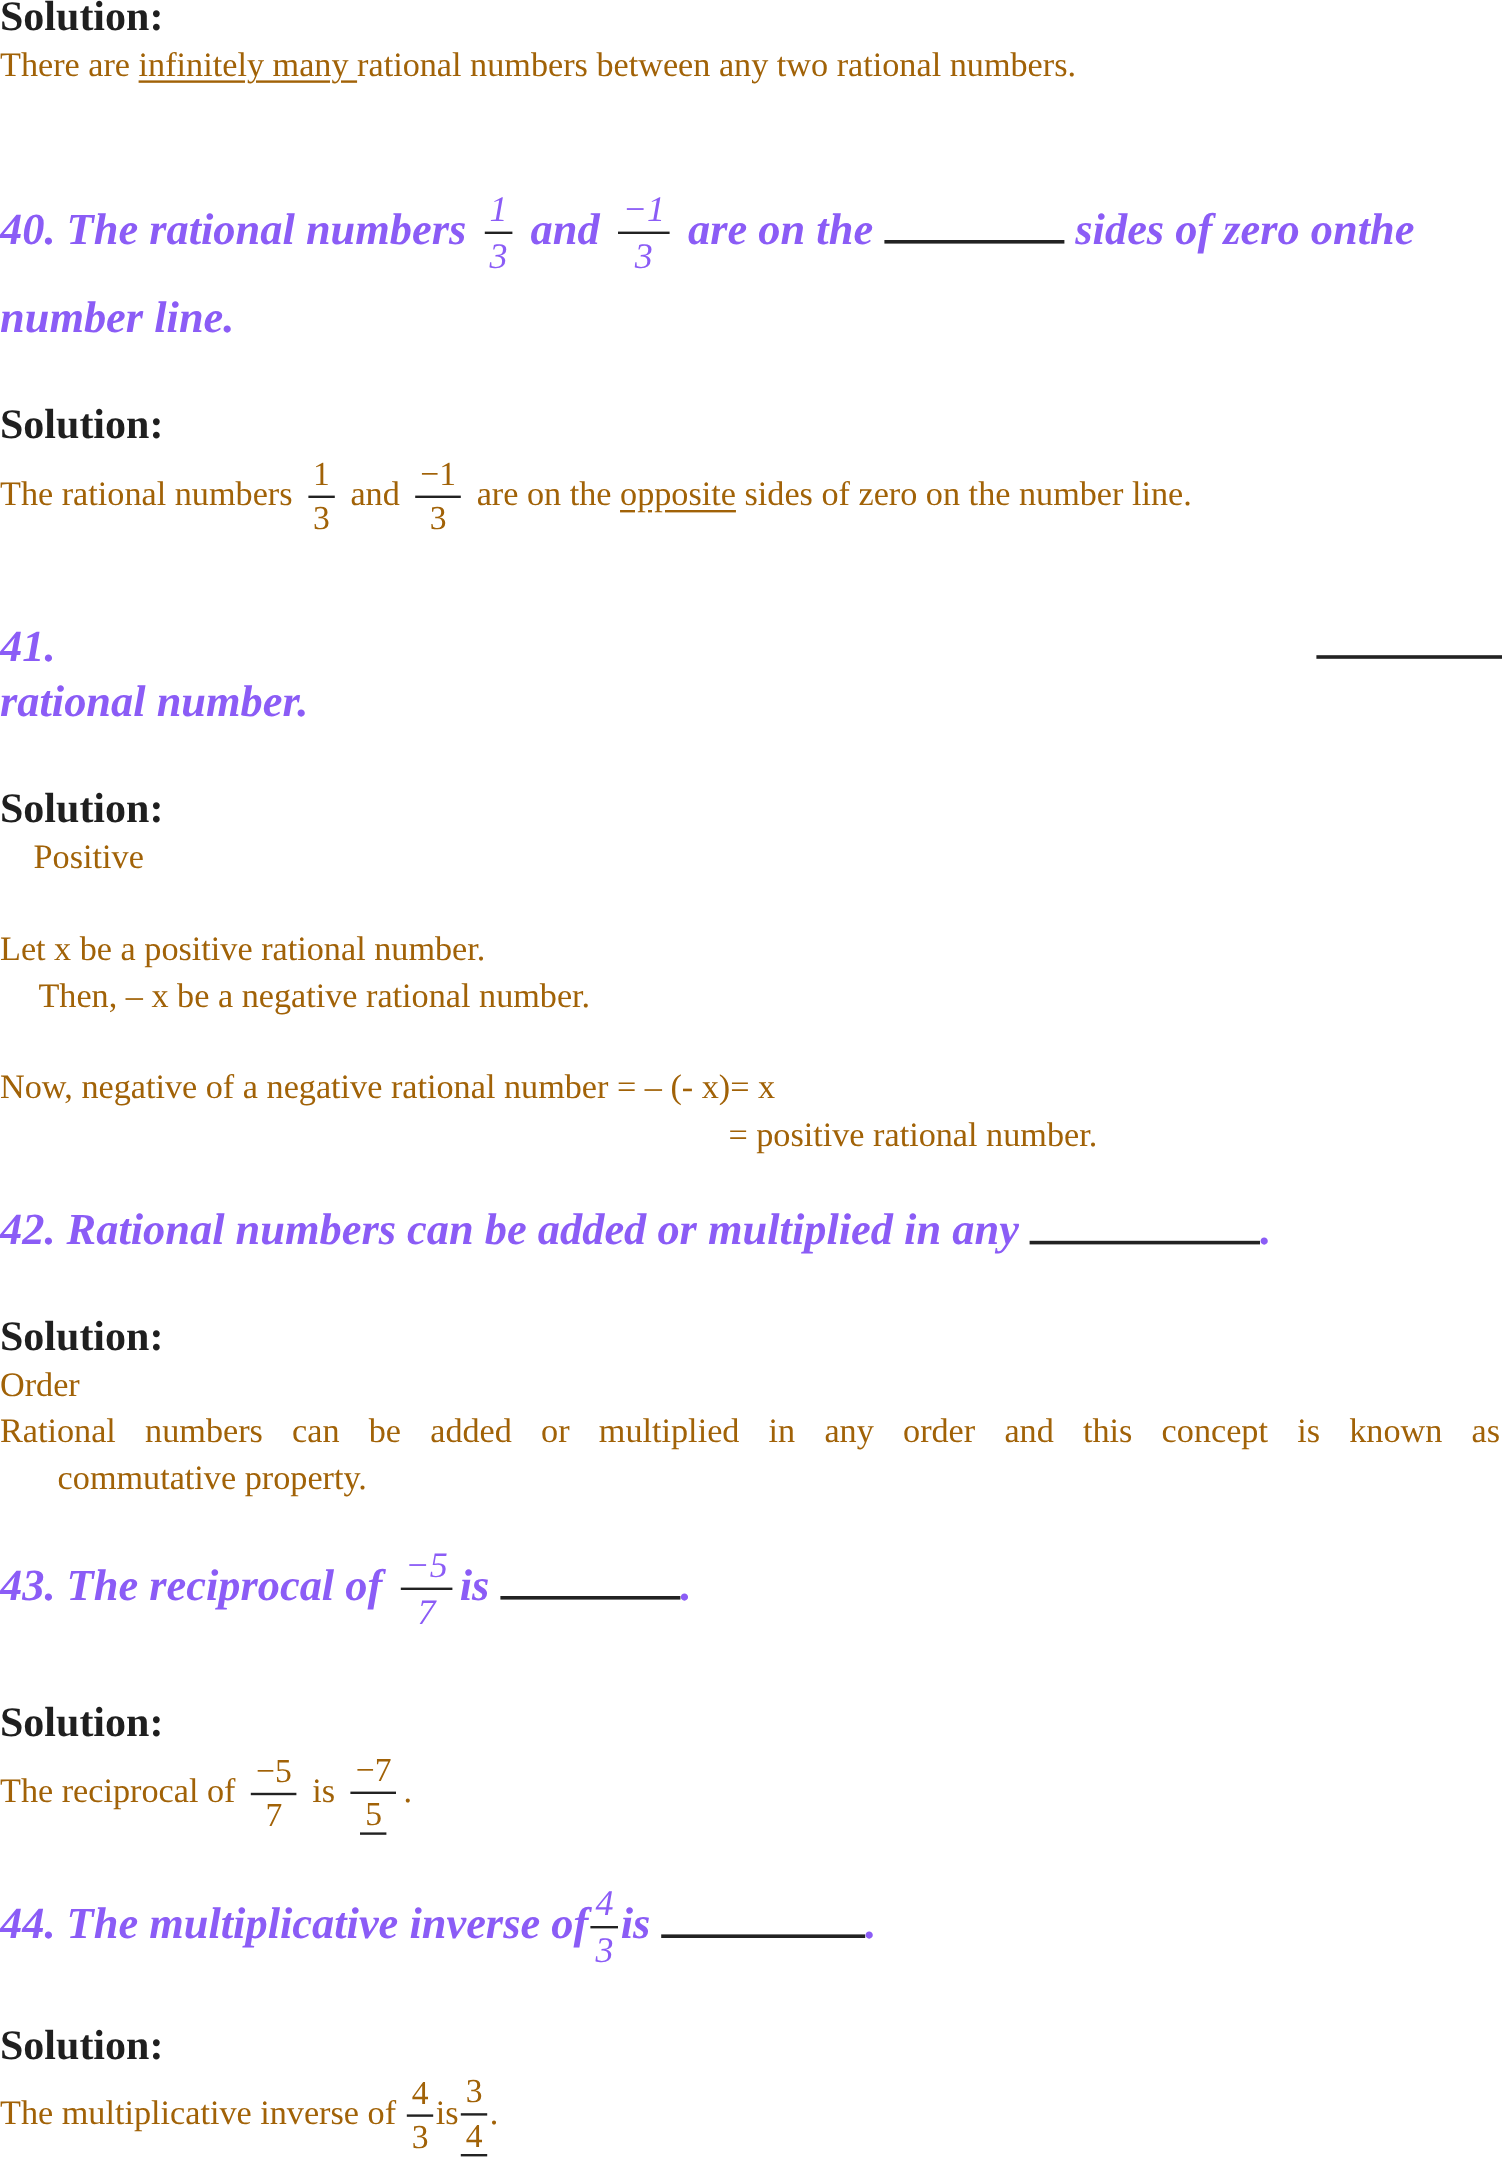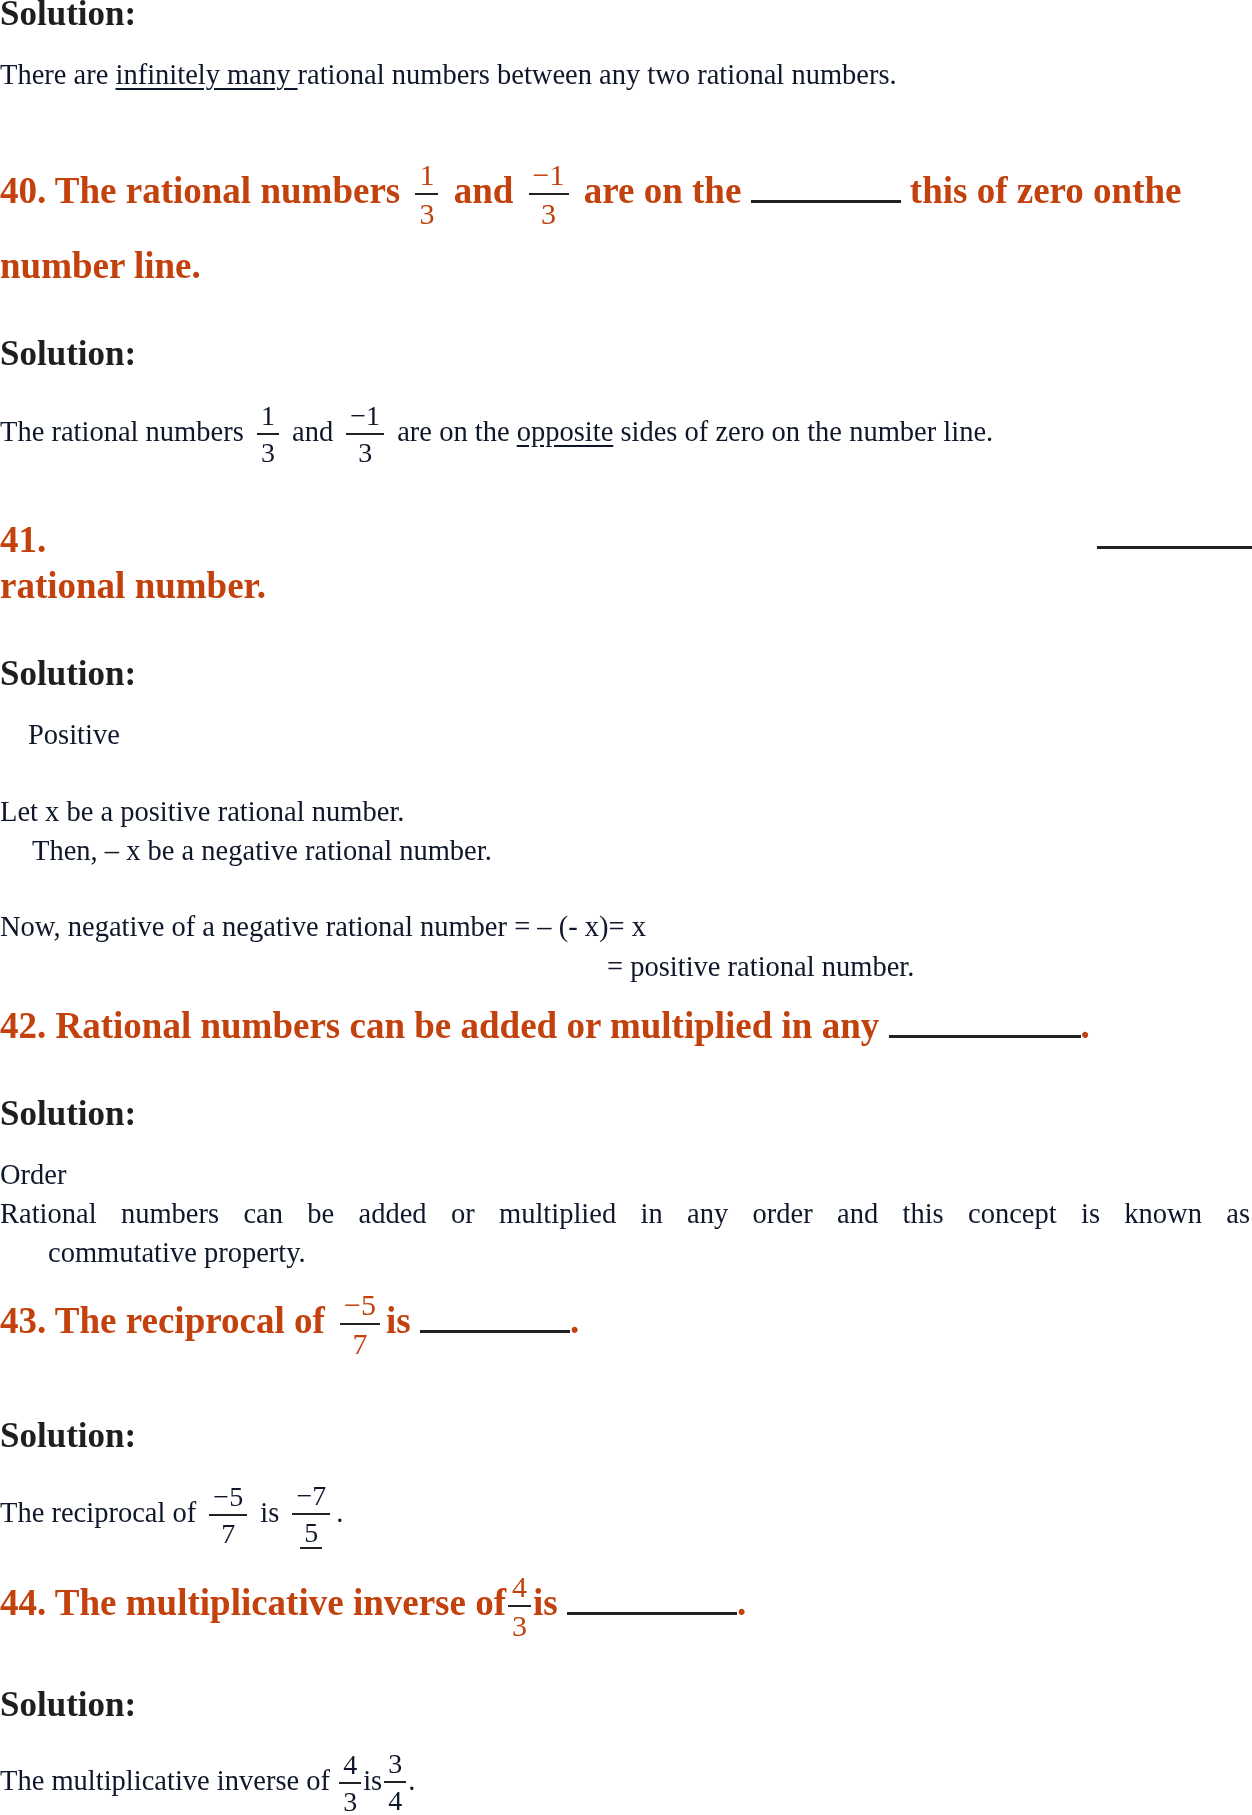--- a/index.html
+++ b/index.html
@@ -1,21 +1,21 @@
 <!DOCTYPE html>
 <html><head>
 <meta charset="utf-8">
 <style>
   html, body { margin:0; padding:0; background:#ffffff; }
   body { width:1252px; height:1815px; position:relative; overflow:hidden;
          font-family:"Liberation Serif", "DejaVu Serif", serif; color:#1a1a1a; }
   .ln { position:absolute; left:0; white-space:nowrap; }
-  .h { font-weight:bold; font-size:37px; line-height:44px; color:#c2410c; }
+  .h { font-weight:bold; font-size:37px; line-height:44px; color:#8b5cf6;font-style:italic; }
   .sol { font-weight:bold; font-size:35px; line-height:40px; color:#1f1f1f; }
-  .b { font-size:28.5px; line-height:34px; color:#0f172a;margin-top:20px; }
+  .b { font-size:28.5px; line-height:34px; color:#a16207; }
   .u { text-decoration:underline; text-underline-offset:4px; text-decoration-thickness:2px; }
   .frac { display:inline-flex; flex-direction:column; align-items:center; vertical-align:middle;
           line-height:1; margin:0 6px; }
   .frac .num { padding:0 4px 3px; }
   .frac .bar { display:block; align-self:stretch; border-top:2px solid #222; }
   .frac .den { padding:4px 4px 0; }
   .h .frac { font-size:30px; font-weight:normal; }
   .b .frac { font-size:28px; }
   .blank { display:inline-block; border-bottom:3px solid #222; height:28px; vertical-align:baseline; }
   .justify { width:1250px; text-align:justify; text-align-last:justify; white-space:normal; }
@@ -36,21 +36,21 @@
       <span class="den">3</span>
     </span>
   <span>and</span>
   <span class="frac">
       <span class="num">−1</span>
       <span class="bar"></span>
       <span class="den">3</span>
     </span>
   <span>are on the</span>
   <span class="blank" style="width:150px;"></span>
-  <span>this of zero onthe</span>
+  <span>sides of zero onthe</span>
 </div>
 <div class="ln h" style="top:244px;">number line.</div>
 
 <div class="ln sol" style="top:334px;">Solution:</div>
 <div class="ln b" style="top:382px;">
   <span>The rational numbers</span>
   <span class="frac">
       <span class="num">1</span>
       <span class="bar"></span>
       <span class="den">3</span>

